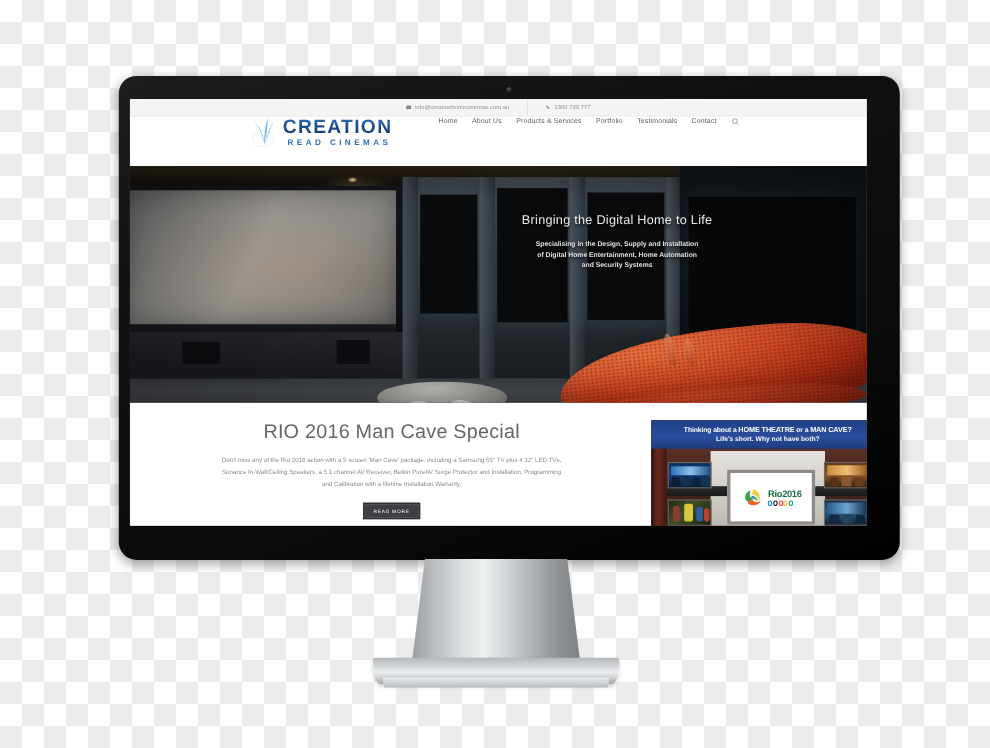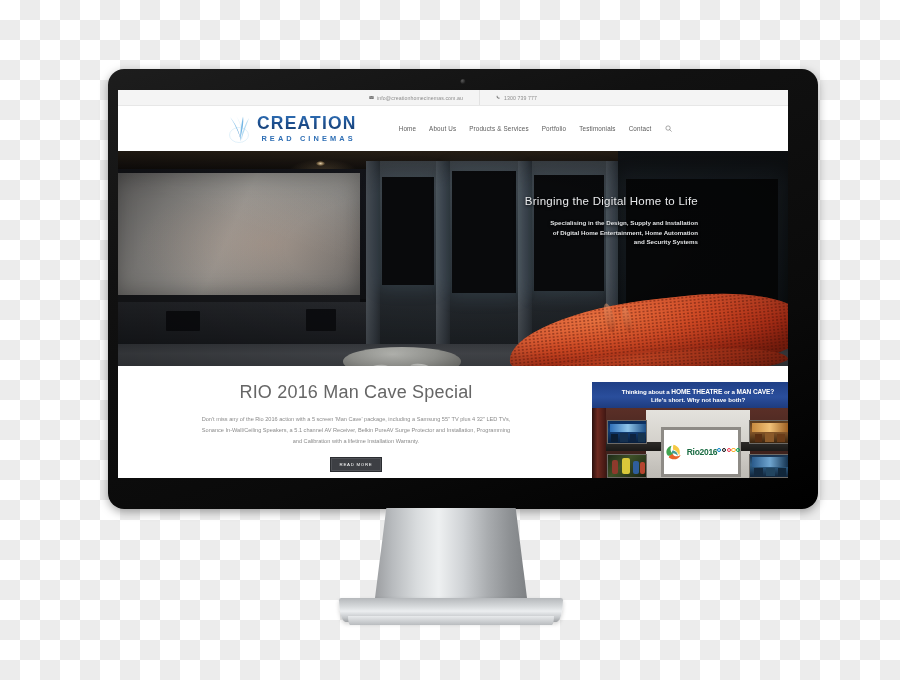--- a/index.html
+++ b/index.html
@@ -55,21 +55,21 @@
   .topbar{
     height:15px;background:#f4f4f4;border-bottom:1px solid #e7e7e7;
     display:flex;align-items:center;justify-content:center;gap:16px;
   }
   .topbar .ti{display:flex;align-items:center;gap:3px;font-size:5.2px;color:#8d8d8d;letter-spacing:.1px;}
   .topbar svg{display:block;}
   .topbar .divider{width:1px;height:15px;background:#e2e2e2;}
 
   
   .header{
-    height:45px;background:#fff;display:flex;align-items:center;
+    height:45px;background:#fff;display:flex;align-items:flex-start;
     padding:0 27px 0 0;position:relative;
   }
   .logo{display:flex;align-items:center;margin-left:110px;}
   .logo-mark{width:26px;height:28px;position:relative;margin-right:3px;}
   .logo-text{display:flex;flex-direction:column;line-height:1;}
   .logo-main{
     font-size:17.5px;font-weight:bold;letter-spacing:1.2px;
     background:linear-gradient(to bottom,#2f6fb5 0%,#1d4f8f 45%,#143a6b 100%);
     -webkit-background-clip:text;background-clip:text;color:transparent;
     font-family:"Liberation Sans", sans-serif;
@@ -155,21 +155,21 @@
     background-size:4px 3.2px;}
   .h-chair-fold1{position:absolute;left:487px;top:152px;width:9px;height:30px;
     border-radius:50%;background:linear-gradient(to bottom,rgba(255,170,120,.5),rgba(150,40,16,.3));
     transform:rotate(-14deg);}
   .h-chair-fold2{position:absolute;left:505px;top:156px;width:8px;height:26px;
     border-radius:50%;background:linear-gradient(to bottom,rgba(255,170,120,.45),rgba(150,40,16,.25));
     transform:rotate(-12deg);}
   .h-vignette{position:absolute;inset:0;
     background:radial-gradient(ellipse at 50% 45%,rgba(0,0,0,0) 35%,rgba(0,0,0,.35) 100%);}
 
-  .hero-copy{position:absolute;left:330px;top:44px;width:250px;text-align:right;z-index:5;}
+  .hero-copy{position:absolute;left:318px;top:44px;width:250px;text-align:center;z-index:5;}
   .hero-title{font-size:11.5px;color:#e9eaec;font-weight:300;letter-spacing:.25px;
     text-shadow:0 1px 3px rgba(0,0,0,.8);white-space:nowrap;}
   .hero-sub{margin-top:11px;font-size:6.2px;line-height:1.55;color:#dfe1e3;font-weight:bold;
     text-shadow:0 1px 3px rgba(0,0,0,.85);}
 
   
   .content{display:flex;padding:16px 8px 0 8px;background:#fff;height:112px;box-sizing:border-box;}
   .col-left{flex:0 0 452px;text-align:center;padding:0 4px;}
   .c-title{font-size:18px;color:#666;font-weight:400;letter-spacing:.2px;margin:0 0 11px 0;}
   .c-body{font-size:5.6px;line-height:1.95;color:#8b8b8b;margin:0 6px;}
@@ -192,21 +192,21 @@
   .ban-curtain-l{position:absolute;left:0;top:26px;width:14px;height:80px;
     background:linear-gradient(to right,#2a100d,#6e2a20 40%,#401713 100%);}
   .ban-wall{position:absolute;left:54px;top:28px;width:104px;height:76px;
     background:linear-gradient(to bottom,#e4e2dd,#cdcac4 60%,#b6b3ad);}
   .ban-wall-band{position:absolute;left:14px;top:60px;width:184px;height:9px;
     background:linear-gradient(to bottom,#2d2b29,#1a1917);}
   .ban-bigtv{position:absolute;left:69px;top:45px;width:80px;height:50px;
     background:#fff;border:3.5px solid #8e8b86;box-sizing:border-box;}
   .rio{position:absolute;left:0;top:0;width:100%;height:100%;display:flex;align-items:center;justify-content:center;gap:2px;}
   .rio-mark{width:23px;height:23px;position:relative;}
-  .rio-txt{display:flex;align-items:flex-start;}
+  .rio-txt{display:flex;flex-direction:column;align-items:flex-start;}
   .rio-word{font-size:8.5px;font-weight:bold;color:#1a6c43;letter-spacing:-.3px;}
   .rings{display:flex;gap:.5px;margin-top:1px;}
   .ring{width:4.2px;height:4.2px;border-radius:50%;border:1px solid #333;box-sizing:border-box;}
   .ban-tv{position:absolute;border:1.6px solid #6d6a66;box-sizing:border-box;overflow:hidden;}
   .tv-a{left:15px;top:38px;width:40px;height:24px;background:linear-gradient(to bottom,#0a2d5c 0%,#123f78 40%,#08203f 100%);}
   .tv-b{left:15px;top:72px;width:40px;height:24px;background:linear-gradient(135deg,#1d2a18,#3e5128 40%,#17200f 100%);}
   .tv-c{right:15px;top:38px;width:40px;height:24px;background:linear-gradient(to bottom,#5a3a1c 0%,#8a5a2b 45%,#3a240f 100%);}
   .tv-d{right:15px;top:72px;width:40px;height:24px;background:linear-gradient(to bottom,#19324d,#2f5f86 45%,#10243a 100%);}
   .px{position:absolute;}
 </style>

